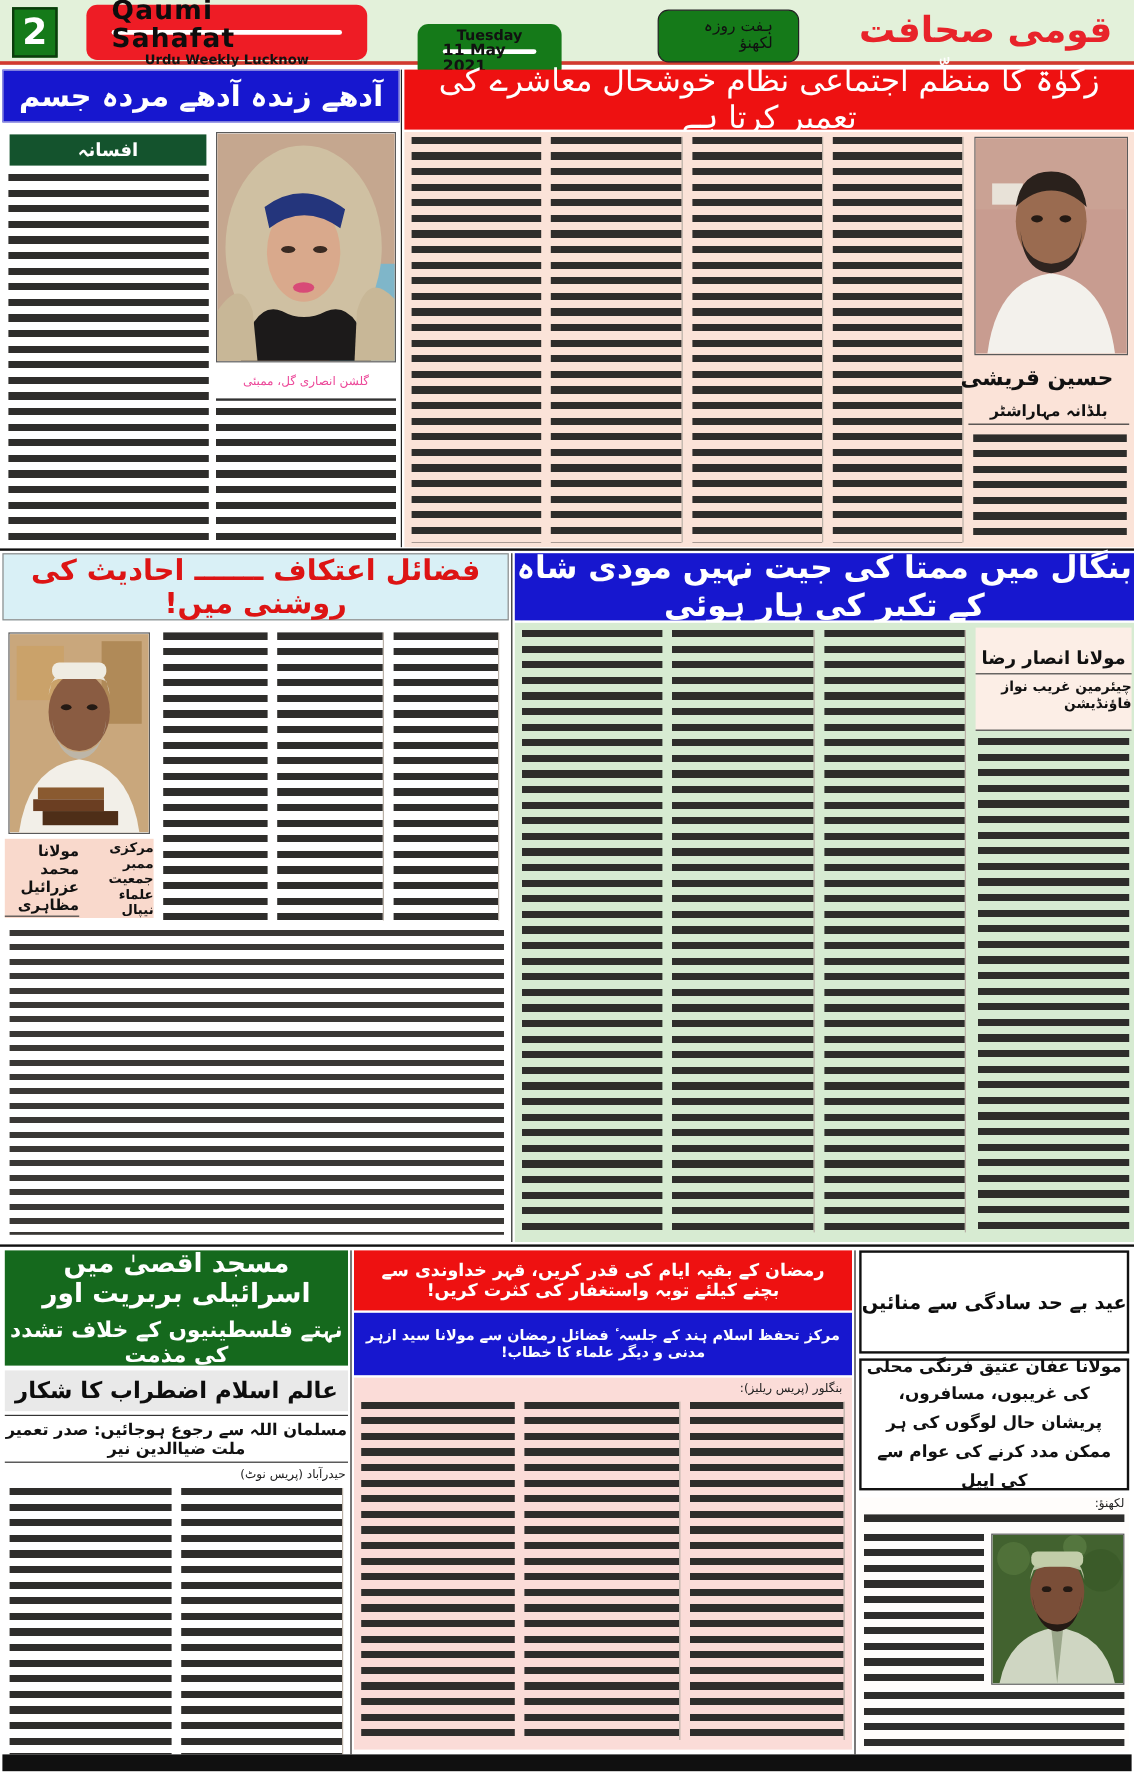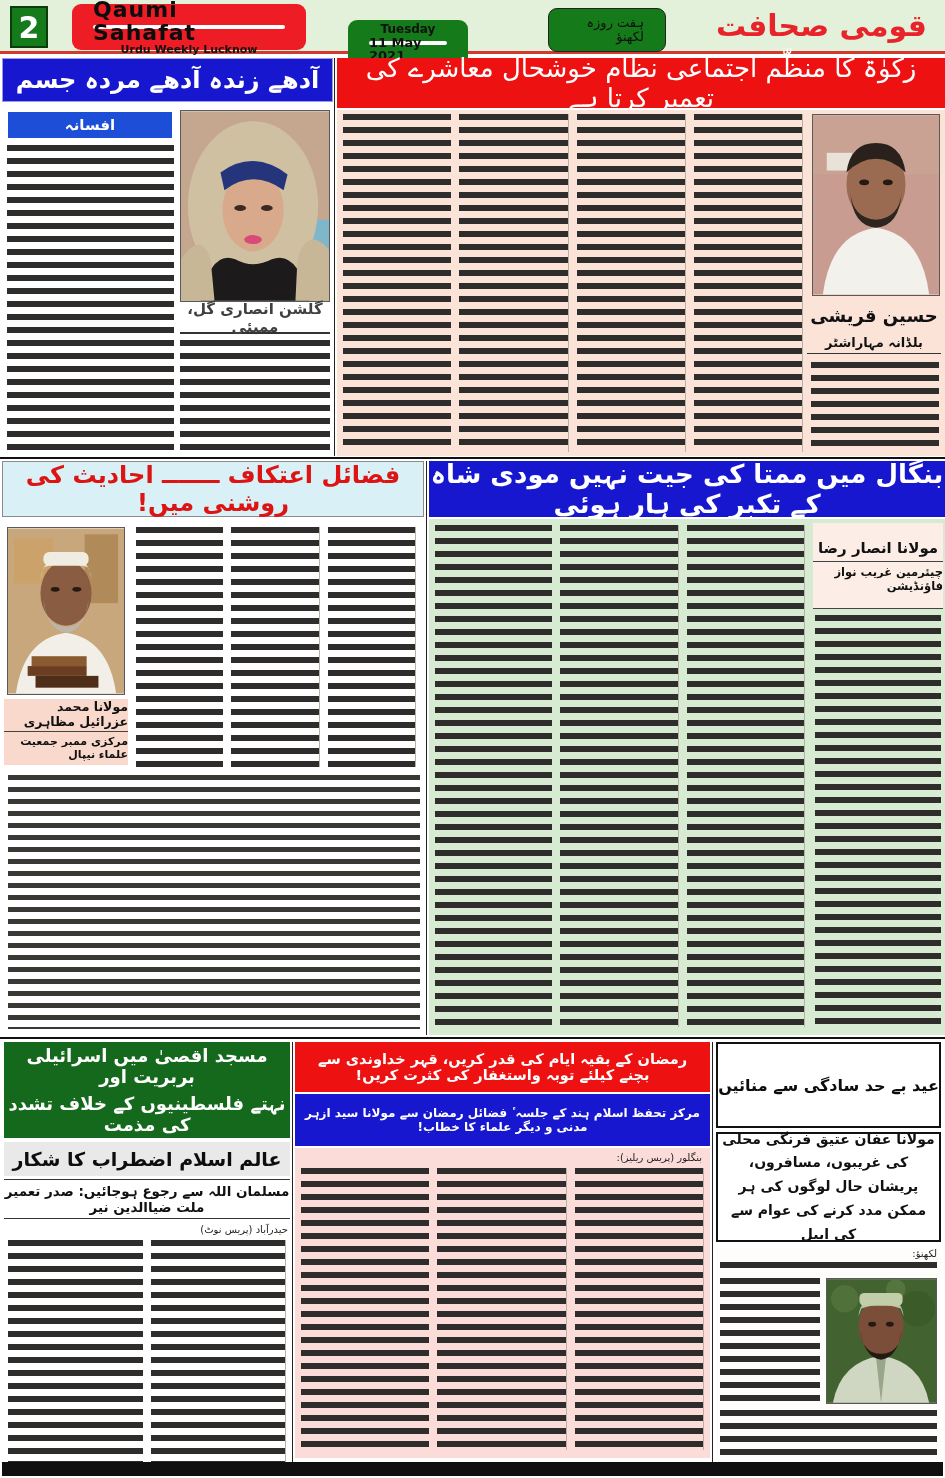--- a/index.html
+++ b/index.html
@@ -50,42 +50,42 @@
     </div>
   </div>
 
   <div class="abs ur" style="right:18px;top:8px;font-size:30px;font-weight:900;color:#e8232a">قومی صحافت</div>
 </div>
 
 <div class="abs center" style="left:2px;top:58px;width:331px;height:44px;background:#1717cf;border:1px solid #9a9ae0">
   <span class="ur" style="color:#fff;font-weight:bold;font-size:24px">آدھے زندہ آدھے مردہ جسم</span>
 </div>
 
-<div class="abs center" style="left:8px;top:112px;width:164px;height:26px;background:#1d4ed8">
+<div class="abs center" style="left:8px;top:112px;width:164px;height:26px;background:#14532d">
   <span class="ur" style="color:#fff;font-weight:bold;font-size:15px">افسانہ</span>
 </div>
 
 <div class="abs ft" style="left:7px;top:145px;width:167px;height:309px"></div>
 
 <svg class="abs photo" style="left:180px;top:110px" width="150" height="192" viewBox="0 0 150 192">
   <rect width="150" height="192" fill="#c5a78f"></rect>
   <rect x="95" y="110" width="55" height="82" fill="#7fb6c9"></rect>
   <ellipse cx="73" cy="96" rx="66" ry="86" fill="#cfc0a2"></ellipse>
   <ellipse cx="73" cy="100" rx="31" ry="42" fill="#d9a98c"></ellipse>
   <path d="M40 62 Q73 38 108 64 L104 80 Q73 58 44 80 Z" fill="#24357c"></path>
   <ellipse cx="60" cy="98" rx="6" ry="3" fill="#3a2a22"></ellipse>
   <ellipse cx="87" cy="98" rx="6" ry="3" fill="#3a2a22"></ellipse>
   <ellipse cx="73" cy="130" rx="9" ry="4.5" fill="#d84a77"></ellipse>
   <path d="M20 192 Q30 140 55 150 Q73 160 92 150 Q118 140 130 192 Z" fill="#1c1a1a"></path>
   <path d="M0 192 L0 150 Q20 120 30 150 L34 192 Z" fill="#c8b797"></path>
   <path d="M150 192 L150 140 Q128 116 118 150 L116 192 Z" fill="#c8b797"></path>
 </svg>
 
 <div class="abs center" style="left:180px;top:304px;width:150px;height:30px;border-bottom:2px solid #333">
-  <span class="ur" style="font-weight:bold;font-size:15px;color:#404040">گلشن انصاری گل، ممبئی</span>
+  <span class="ur" style="font-weight:normal;font-size:10px;color:#ec4899">گلشن انصاری گل، ممبئی</span>
 </div>
 
 <div class="abs ft" style="left:180px;top:340px;width:150px;height:114px"></div>
 
 <div class="abs rule-v" style="left:334px;top:58px;width:1px;height:398px"></div>
 
 <div class="abs center" style="left:337px;top:58px;width:608px;height:50px;background:#ee1111">
   <span class="ur" style="color:#fff;font-weight:normal;font-size:26px">زکوٰۃ کا منظّم اجتماعی نظام خوشحال معاشرے کی تعمیر کرتا ہے</span>
 </div>
 
@@ -100,21 +100,21 @@
     <rect width="128" height="182" fill="#c89c90"></rect>
     <rect x="0" y="0" width="128" height="60" fill="#caa294"></rect>
     <rect x="14" y="38" width="26" height="18" fill="#e8e2d8"></rect>
     <path d="M10 182 Q18 120 64 114 Q110 120 118 182 Z" fill="#f3f1ec"></path>
     <ellipse cx="64" cy="70" rx="30" ry="38" fill="#9a6b50"></ellipse>
     <path d="M34 58 Q38 28 64 28 Q90 28 94 58 Q80 44 64 44 Q48 44 34 58 Z" fill="#2a211c"></path>
     <path d="M38 78 Q40 112 64 114 Q88 112 90 78 Q88 104 64 106 Q40 104 38 78 Z" fill="#2e2420"></path>
     <ellipse cx="52" cy="68" rx="5" ry="3" fill="#241a14"></ellipse>
     <ellipse cx="76" cy="68" rx="5" ry="3" fill="#241a14"></ellipse>
   </svg>
-  <div class="center ur" style="position:absolute;left:470px;top:190px;width:134px;height:30px;font-weight:bold;font-size:18px;color:#111">حسین قریشی</div>
+  <div class="center ur" style="position:absolute;left:460px;top:190px;width:134px;height:30px;font-weight:bold;font-size:18px;color:#111">حسین قریشی</div>
   <div class="center ur" style="position:absolute;left:470px;top:222px;width:134px;height:22px;font-weight:bold;font-size:13px;color:#111;border-bottom:1px solid #333">بلڈانہ مہاراشٹر</div>
   <div class="ft" style="position:absolute;left:474px;top:252px;width:128px;height:88px"></div>
 </div>
 
 <div class="abs rule-h" style="left:0;top:457px;width:945px;height:2px"></div>
 
 <div class="abs center" style="left:2px;top:461px;width:422px;height:56px;background:#d9f0f6;border:1px solid #8b8b8b">
   <span class="ur" style="color:#dd1414;font-weight:bold;font-size:24px">فضائل اعتکاف ـــــــ احادیث کی روشنی میں!</span>
 </div>
 
@@ -127,21 +127,21 @@
     <ellipse cx="59" cy="66" rx="26" ry="33" fill="#8a5c42"></ellipse>
     <path d="M33 52 Q36 28 59 26 Q82 28 85 52 L82 40 Q59 30 36 40 Z" fill="#e9e5da"></path>
     <rect x="36" y="24" width="46" height="14" rx="6" fill="#efece2"></rect>
     <path d="M36 72 Q40 104 59 106 Q78 104 82 72 Q80 100 59 100 Q38 100 36 72 Z" fill="#bdb6a8"></path>
     <ellipse cx="48" cy="62" rx="4.5" ry="2.5" fill="#241a14"></ellipse>
     <ellipse cx="70" cy="62" rx="4.5" ry="2.5" fill="#241a14"></ellipse>
     <rect x="20" y="140" width="60" height="10" fill="#6b3e22"></rect>
     <rect x="24" y="130" width="56" height="10" fill="#8a5a30"></rect>
     <rect x="28" y="150" width="64" height="12" fill="#4e2e18"></rect>
   </svg>
-  <div style="position:absolute;left:2px;top:180px;width:124px;height:66px;background:#f9d9cc;display:flex;flex-direction:column;align-items:center;justify-content:flex-start;gap:3px">
+  <div style="position:absolute;left:2px;top:180px;width:124px;height:66px;background:#f9d9cc;display:flex;flex-direction:row;align-items:center;justify-content:flex-start;gap:3px">
     <span class="ur" style="font-weight:bold;font-size:12.5px;color:#111;border-bottom:1px solid #444;padding-bottom:2px">مولانا محمد عزرائیل مظاہری</span>
     <span class="ur" style="font-weight:bold;font-size:11px;color:#111">مرکزی ممبر جمعیت علماء نیپال</span>
   </div>
   <div class="colrow" style="position:absolute;left:130px;top:8px;width:288px;height:240px">
     <div class="c ft"></div>
     <div class="c ft"></div>
     <div class="c ft"></div>
   </div>
   <div class="ft-light" style="position:absolute;left:6px;top:256px;width:412px;height:254px"></div>
 </div>
@@ -161,21 +161,21 @@
   <div style="position:absolute;left:384px;top:4px;width:130px;height:86px;background:#fceee6;display:flex;flex-direction:column;align-items:center;justify-content:center;gap:4px;border-bottom:1px solid #444">
     <span class="ur" style="font-weight:bold;font-size:15px;color:#111">مولانا انصار رضا</span>
     <span class="ur" style="font-weight:bold;font-size:11.5px;color:#111;border-top:1px solid #444;padding-top:3px">چیئرمین غریب نواز فاؤنڈیشن</span>
   </div>
   <div class="ft" style="position:absolute;left:386px;top:96px;width:126px;height:412px"></div>
 </div>
 
 <div class="abs rule-h" style="left:0;top:1037px;width:945px;height:2px"></div>
 
 <div class="abs center" style="left:4px;top:1042px;width:286px;height:96px;background:#15691d;flex-direction:column;gap:6px">
-  <span class="ur" style="color:#fff;font-weight:bold;font-size:18px">مسجد اقصیٰ میں اسرائیلی بربریت اور</span>
+  <span class="ur" style="color:#fff;font-weight:bold;font-size:22px">مسجد اقصیٰ میں اسرائیلی بربریت اور</span>
   <span class="ur" style="color:#fff;font-weight:bold;font-size:18px">نہتے فلسطینیوں کے خلاف تشدد کی مذمت</span>
 </div>
 <div class="abs center" style="left:4px;top:1142px;width:286px;height:34px;background:#e9e9e9">
   <span class="ur" style="color:#0d0d0d;font-weight:900;font-size:19px">عالم اسلام اضطراب کا شکار</span>
 </div>
 <div class="abs center" style="left:4px;top:1179px;width:286px;height:40px;border-top:1px solid #333;border-bottom:1px solid #333">
   <span class="ur" style="color:#111;font-weight:bold;font-size:13.5px">مسلمان اللہ سے رجوع ہوجائیں: صدر تعمیر ملت ضیاالدین نیر</span>
 </div>
 <div class="abs ur" style="left:150px;top:1224px;width:138px;font-size:10px;color:#222;text-align:right">حیدرآباد (پریس نوٹ)</div>
 <div class="colrow abs" style="left:4px;top:1240px;width:286px;height:222px">

